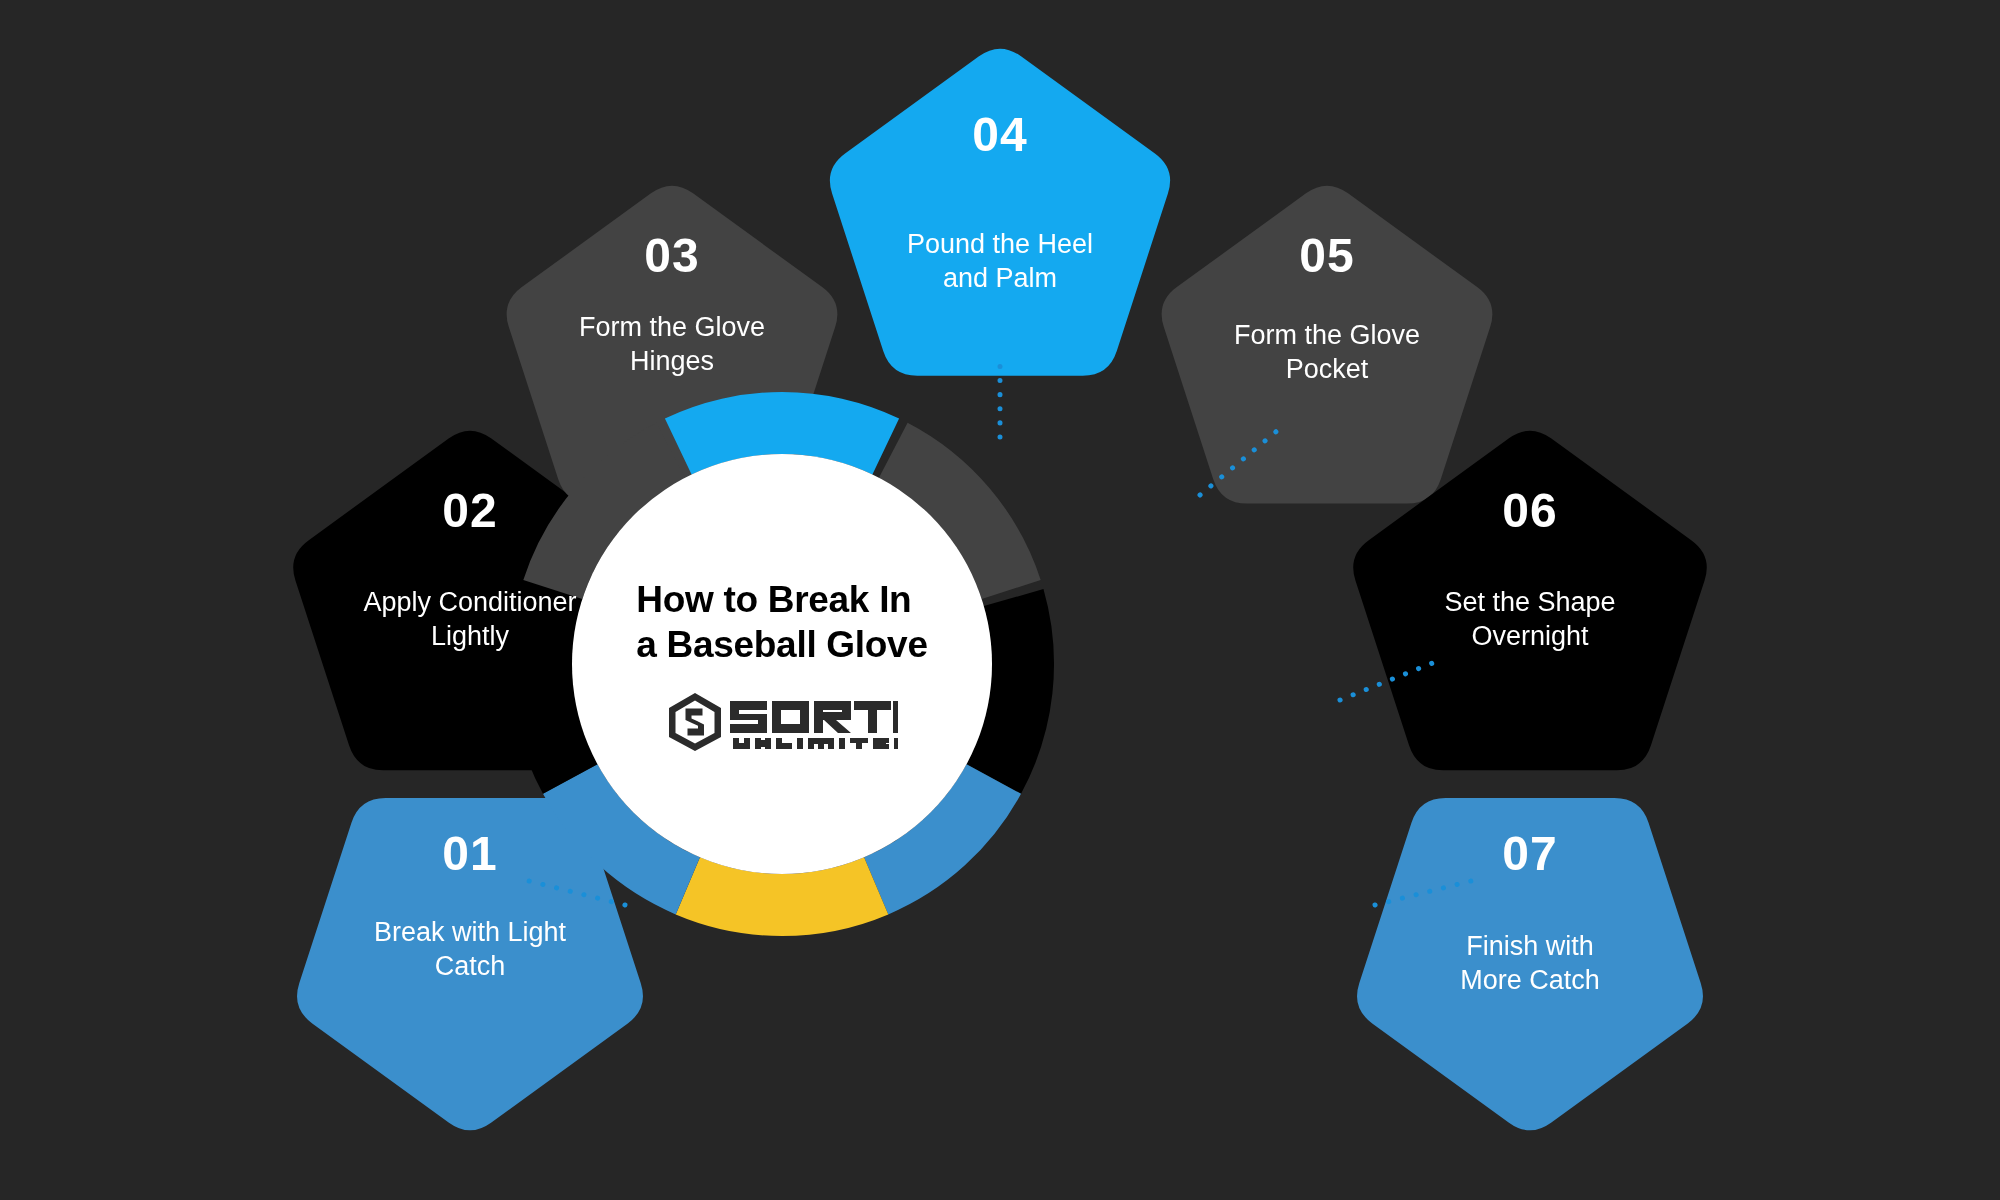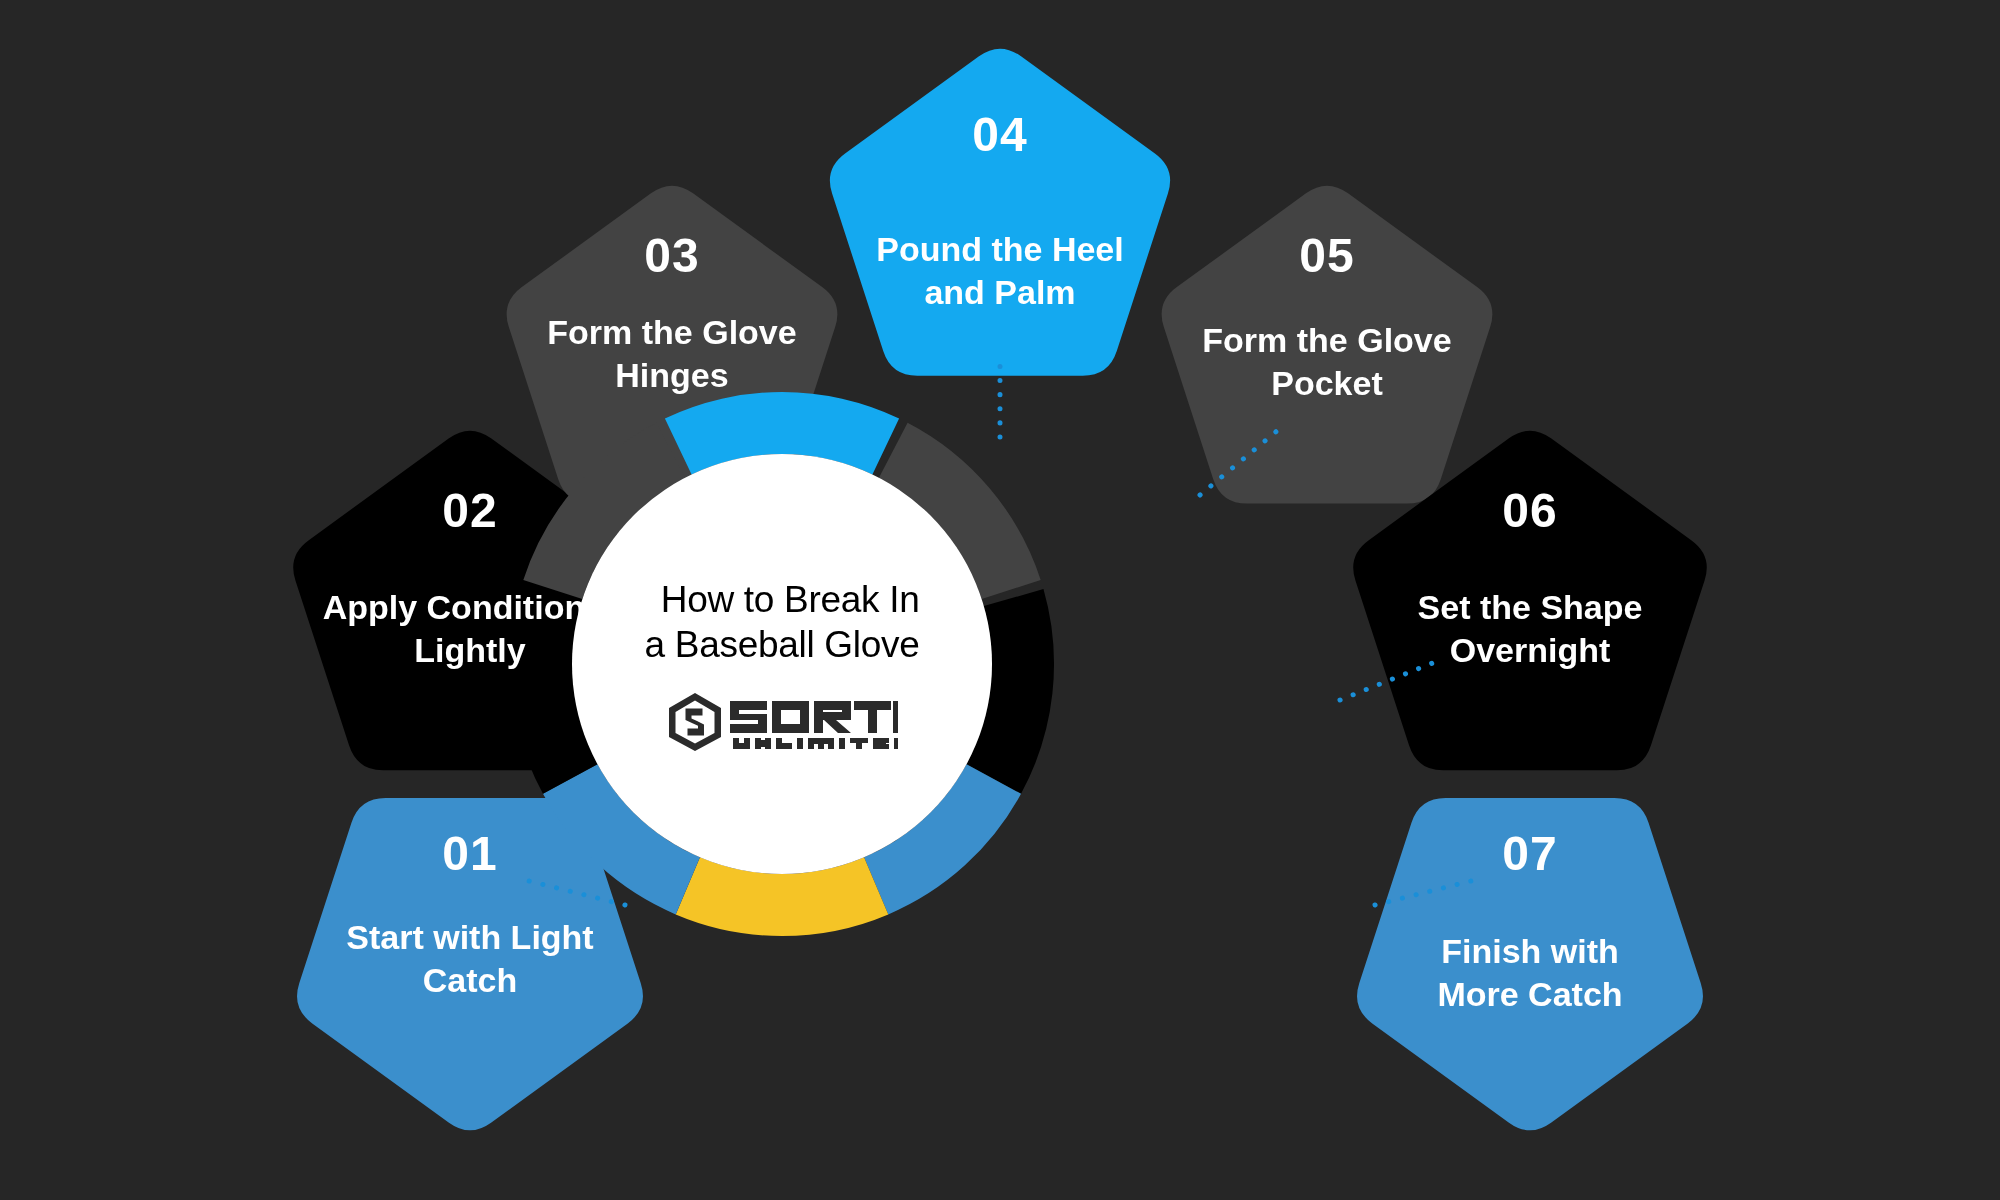--- a/index.html
+++ b/index.html
@@ -39,22 +39,22 @@
     pointer-events: none;
   }
   .node-num {
     font-size: 48px;
     font-weight: bold;
     letter-spacing: 1px;
     line-height: 1;
     white-space: nowrap;
   }
   .node-label {
-    font-size: 34px;
-    font-weight: bold;
+    font-size: 27px;
+    font-weight: normal;
     line-height: 1.25;
     white-space: pre-line;
   }
 
   
   #hub {
     position: absolute;
     left: 782px;
     top: 664px;
     width: 420px;
@@ -65,24 +65,24 @@
     background: #ffffff;
     display: flex;
     flex-direction: column;
     align-items: center;
     justify-content: center;
     box-sizing: border-box;
     padding: 0 26px;
   }
   #hub-title {
     font-size: 37px;
-    font-weight: normal;
+    font-weight: bold;
     color: #000000;
     line-height: 1.22;
-    text-align: right;
+    text-align: left;
     white-space: pre-line;
     letter-spacing: -0.3px;
   }
   #hub-logo {
     margin-top: 26px;
     display: flex;
     align-items: center;
     justify-content: center;
   }
 </style>
@@ -118,21 +118,21 @@
         <path d="M888.2788669490825,914.3773201390637 A272,272 0 0 1 675.7211330509176,914.3773201390638 L699.9464630172525,857.3060192250125 A210,210 0 0 0 864.0535369827476,857.3060192250125 Z" fill="#f5c426"></path>
         <path d="M675.7211330509176,914.3773201390638 A272,272 0 0 1 542.9617453559455,793.7871827906135 L597.4484063409873,764.2033396545178 A210,210 0 0 0 699.9464630172525,857.3060192250125 Z" fill="#3b8fcc"></path>
         <path d="M542.9617453559455,793.7871827906135 A272,272 0 0 1 520.5368187047773,589.0266392177763 L580.135043852953,606.1161552784303 A210,210 0 0 0 597.4484063409873,764.2033396545178 Z" fill="#000000"></path>
         <path d="M523.3126275677182,579.9473775300143 A272,272 0 0 1 656.4043772000707,422.73305337552375 L685.0327912206428,477.7277250325735 A210,210 0 0 0 582.2781315780178,599.106431181261 Z" fill="#434343"></path>
       </g>
   </svg>
 
   <div id="node-labels">
       <div class="node-text" style="left: 282px; top: 830px; width: 376px; justify-content: space-between;">
         <div class="node-num">01</div>
-        <div class="node-label" style="margin-top: 38px;">Start with Light
+        <div class="node-label" style="margin-top: 38px;">Break with Light
 Catch</div>
       </div>
       <div class="node-text" style="left: 278px; top: 487px; width: 384px;">
         <div class="node-num">02</div>
         <div class="node-label" style="margin-top: 51px;">Apply Conditioner
 Lightly</div>
       </div>
       <div class="node-text" style="left: 492px; top: 232px; width: 360px;">
         <div class="node-num">03</div>
         <div class="node-label" style="margin-top: 31px;">Form the Glove

